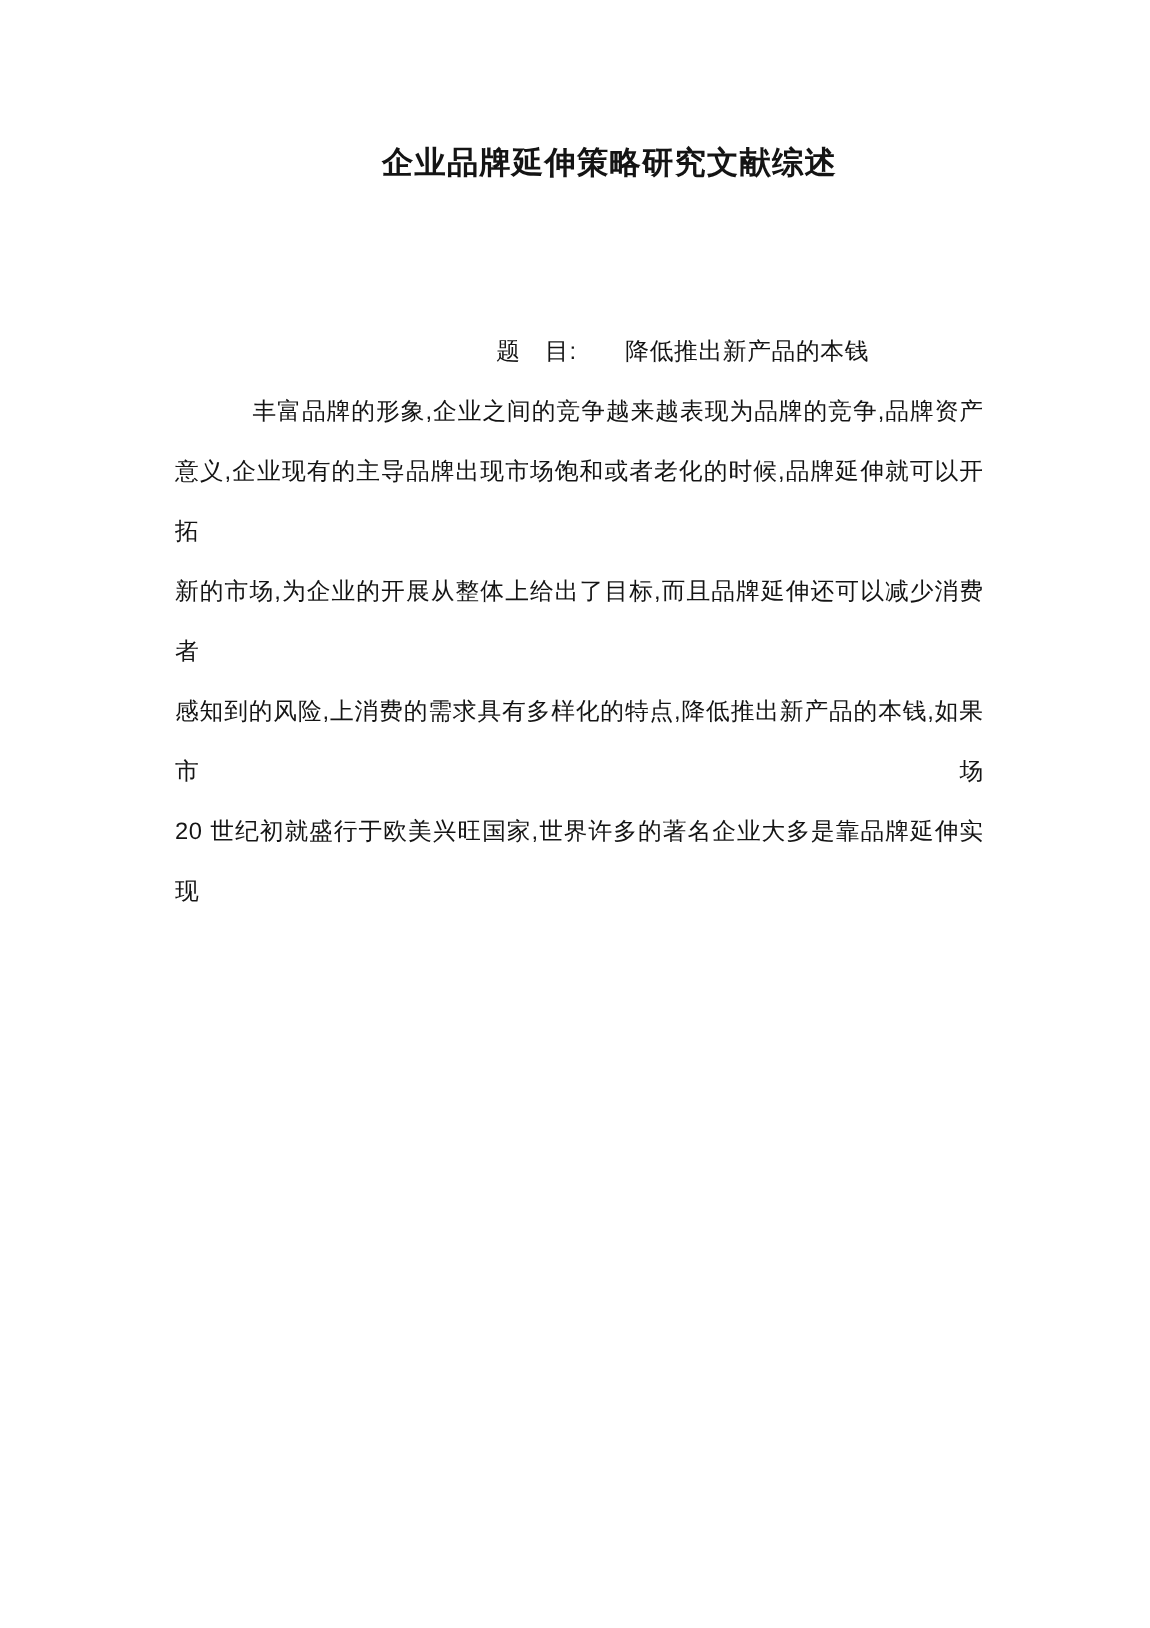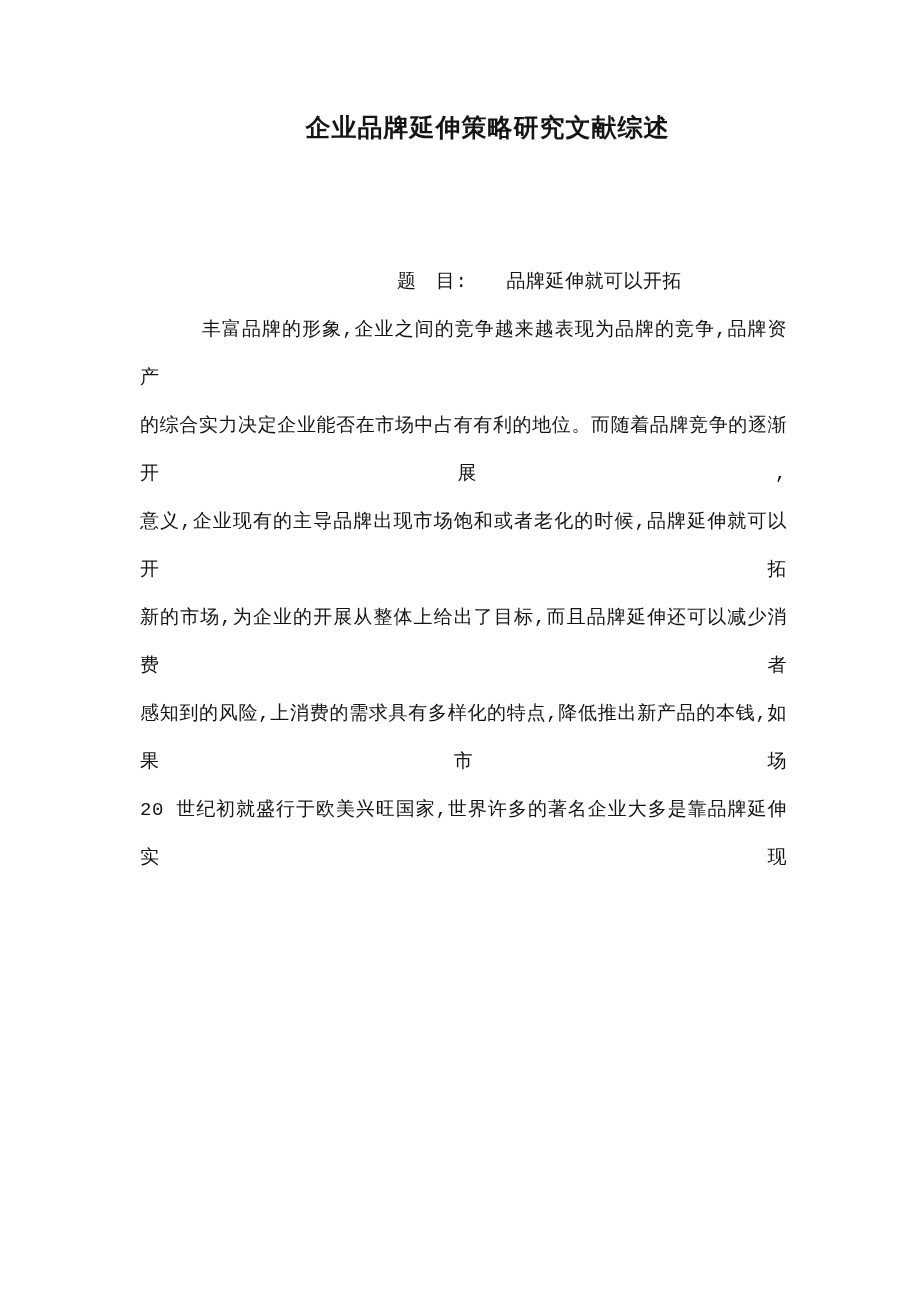--- a/index.html
+++ b/index.html
@@ -6,21 +6,21 @@
     margin: 0;
     padding: 0;
     background: #ffffff;
   }
   .page {
     position: relative;
     width: 920px;
     height: 1302px;
     background: #ffffff;
     overflow: hidden;
-    font-family: Liberation Mono, monospace;
+    font-family: Liberation Sans, sans-serif;
     color: #141414;
   }
   .doc-title {
     position: absolute;
     top: 112px;
     left: 140px;
     width: 695px;
     margin: 0;
     text-align: center;
     font-size: 25px;
@@ -56,26 +56,25 @@
     text-indent: 62px;
   }
 </style>
 </head>
 <body>
 
 <div class="page">
   <h1 class="doc-title">企业品牌延伸策略研究文献综述</h1>
 
   <div class="content">
-    <div class="subject-line">题　目:　　品牌延伸就可以开拓</div>
+    <div class="subject-line">题　目:　　降低推出新产品的本钱</div>
 
 
     <div class="paragraph">
         <div class="line indent-first justify">丰富品牌的形象,企业之间的竞争越来越表现为品牌的竞争,品牌资产</div>
-        <div class="line justify">的综合实力决定企业能否在市场中占有有利的地位。而随着品牌竞争的逐渐开展,</div>
         <div class="line justify">意义,企业现有的主导品牌出现市场饱和或者老化的时候,品牌延伸就可以开拓</div>
         <div class="line justify">新的市场,为企业的开展从整体上给出了目标,而且品牌延伸还可以减少消费者</div>
         <div class="line justify">感知到的风险,上消费的需求具有多样化的特点,降低推出新产品的本钱,如果市场</div>
         <div class="line justify">20 世纪初就盛行于欧美兴旺国家,世界许多的著名企业大多是靠品牌延伸实现</div>
       </div>
 
   </div>
 </div>
 
 </body></html>

